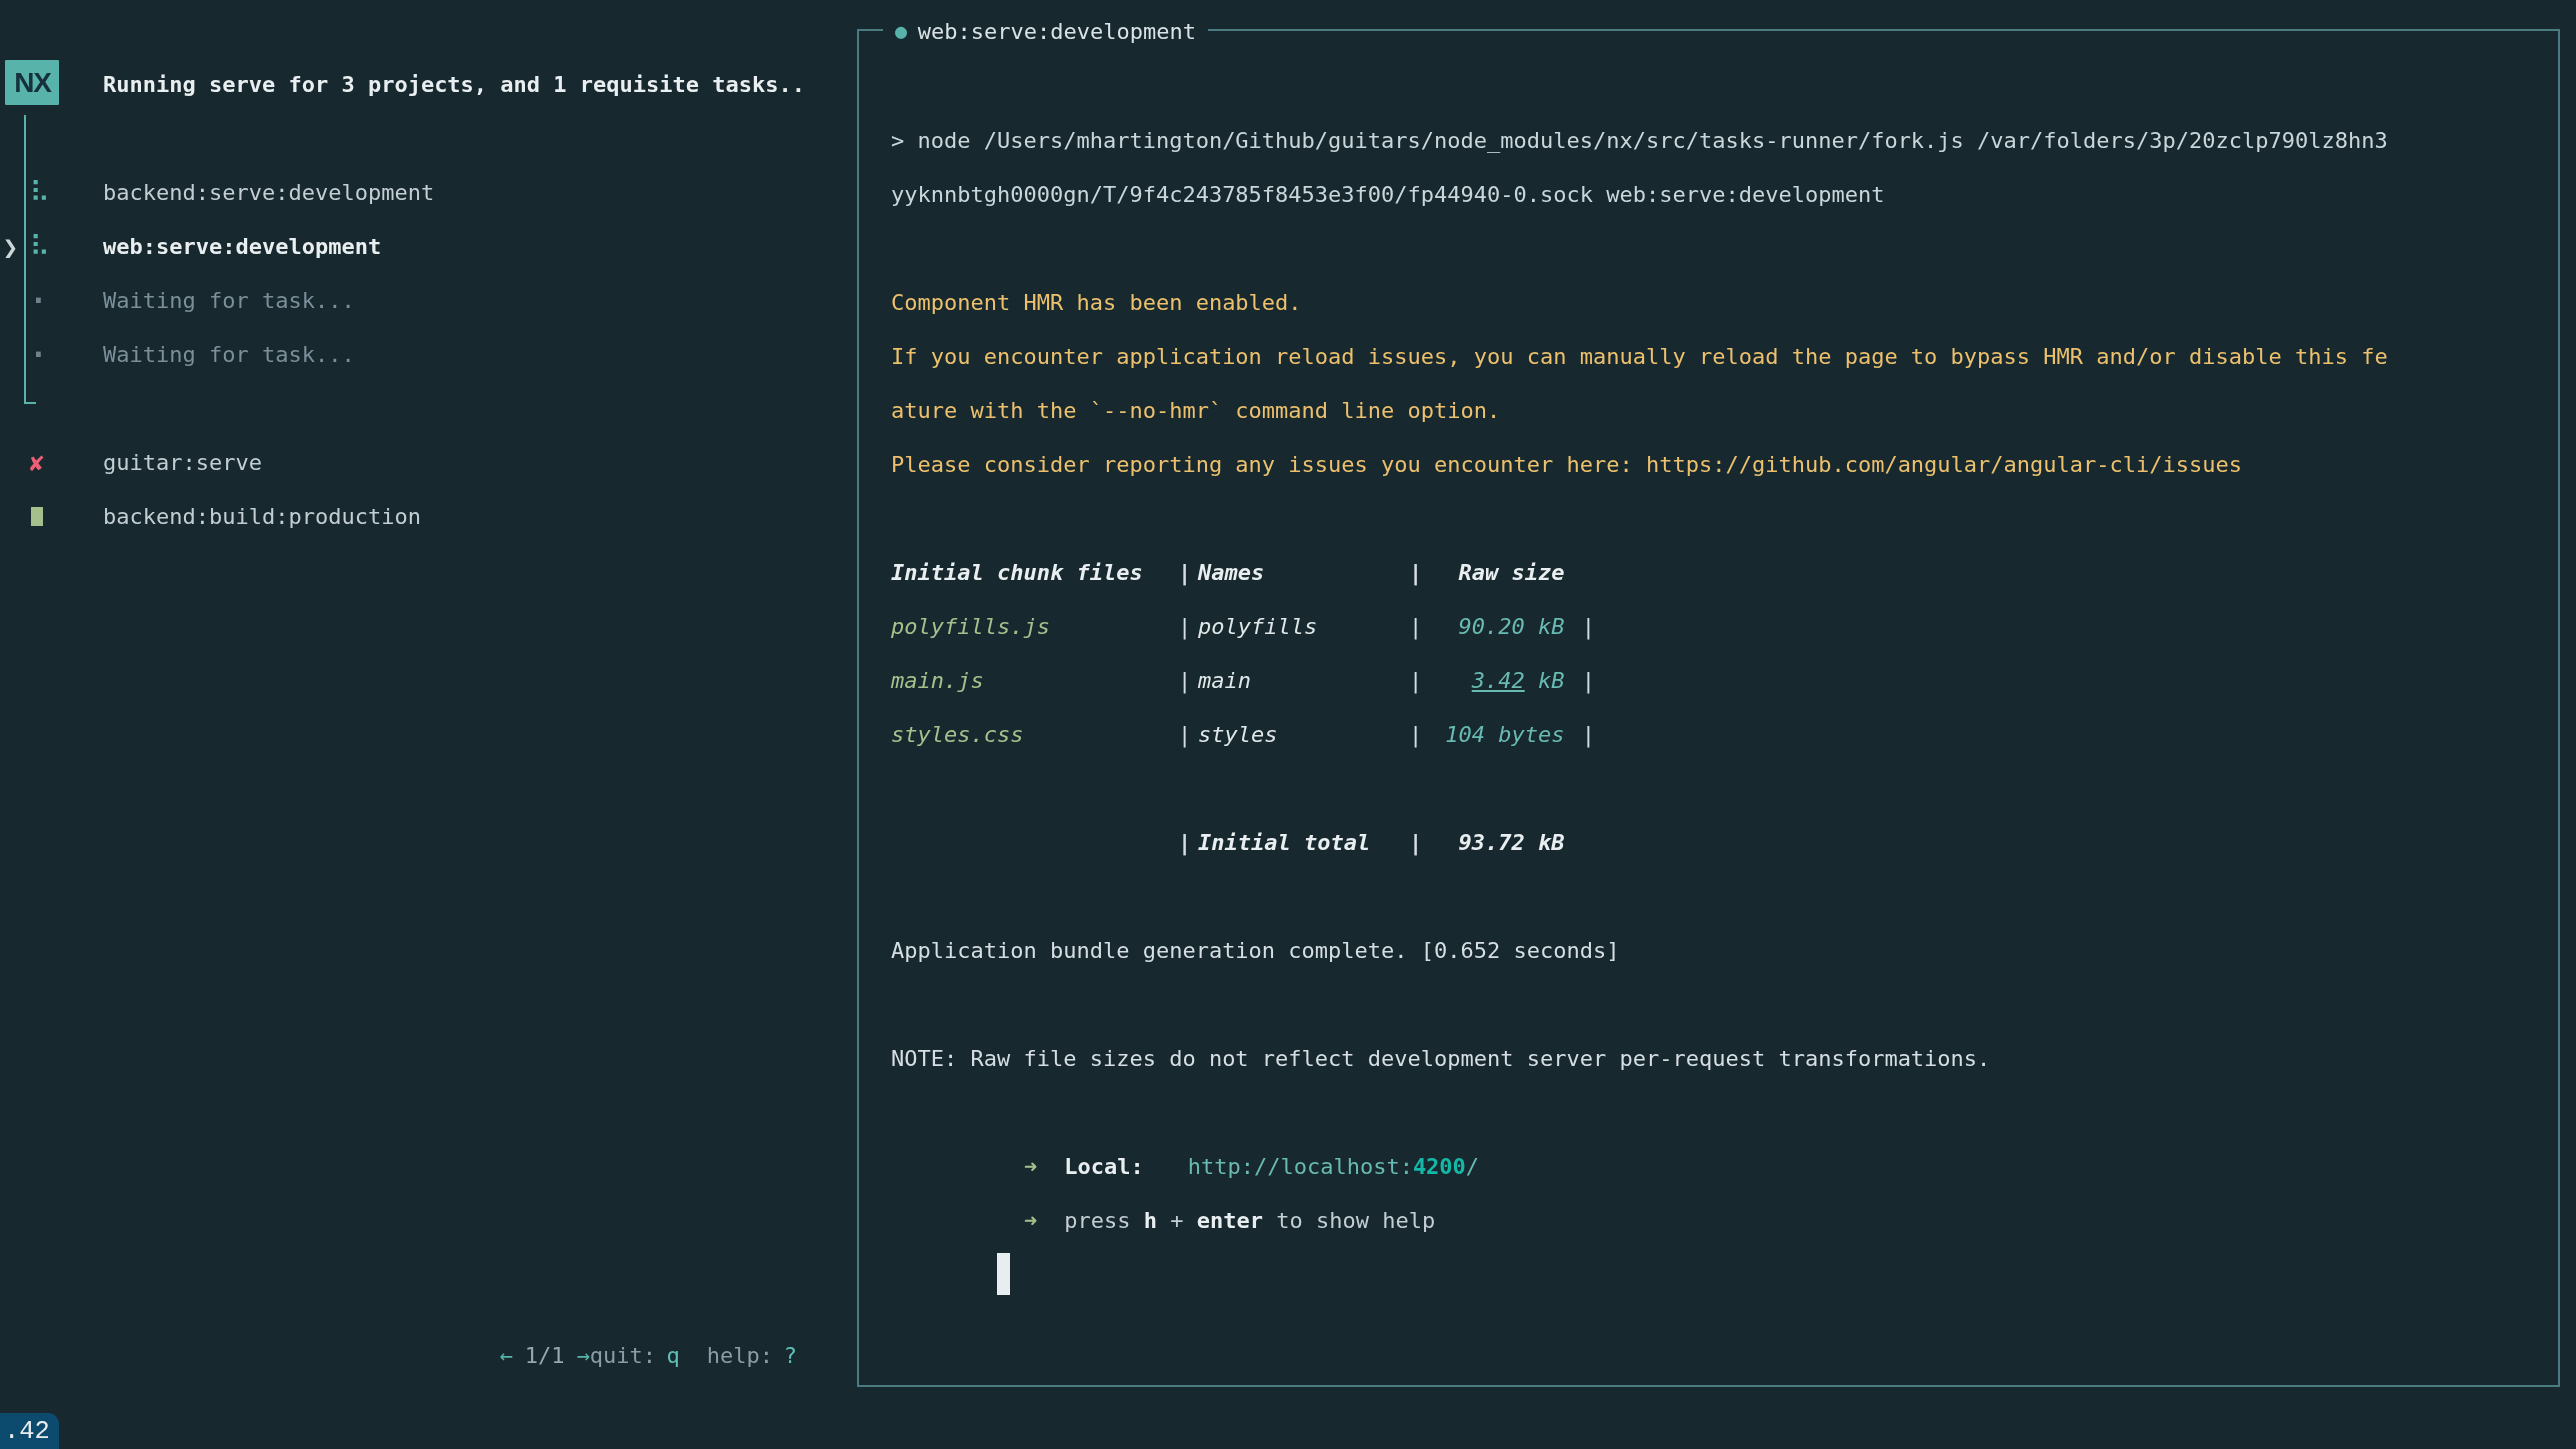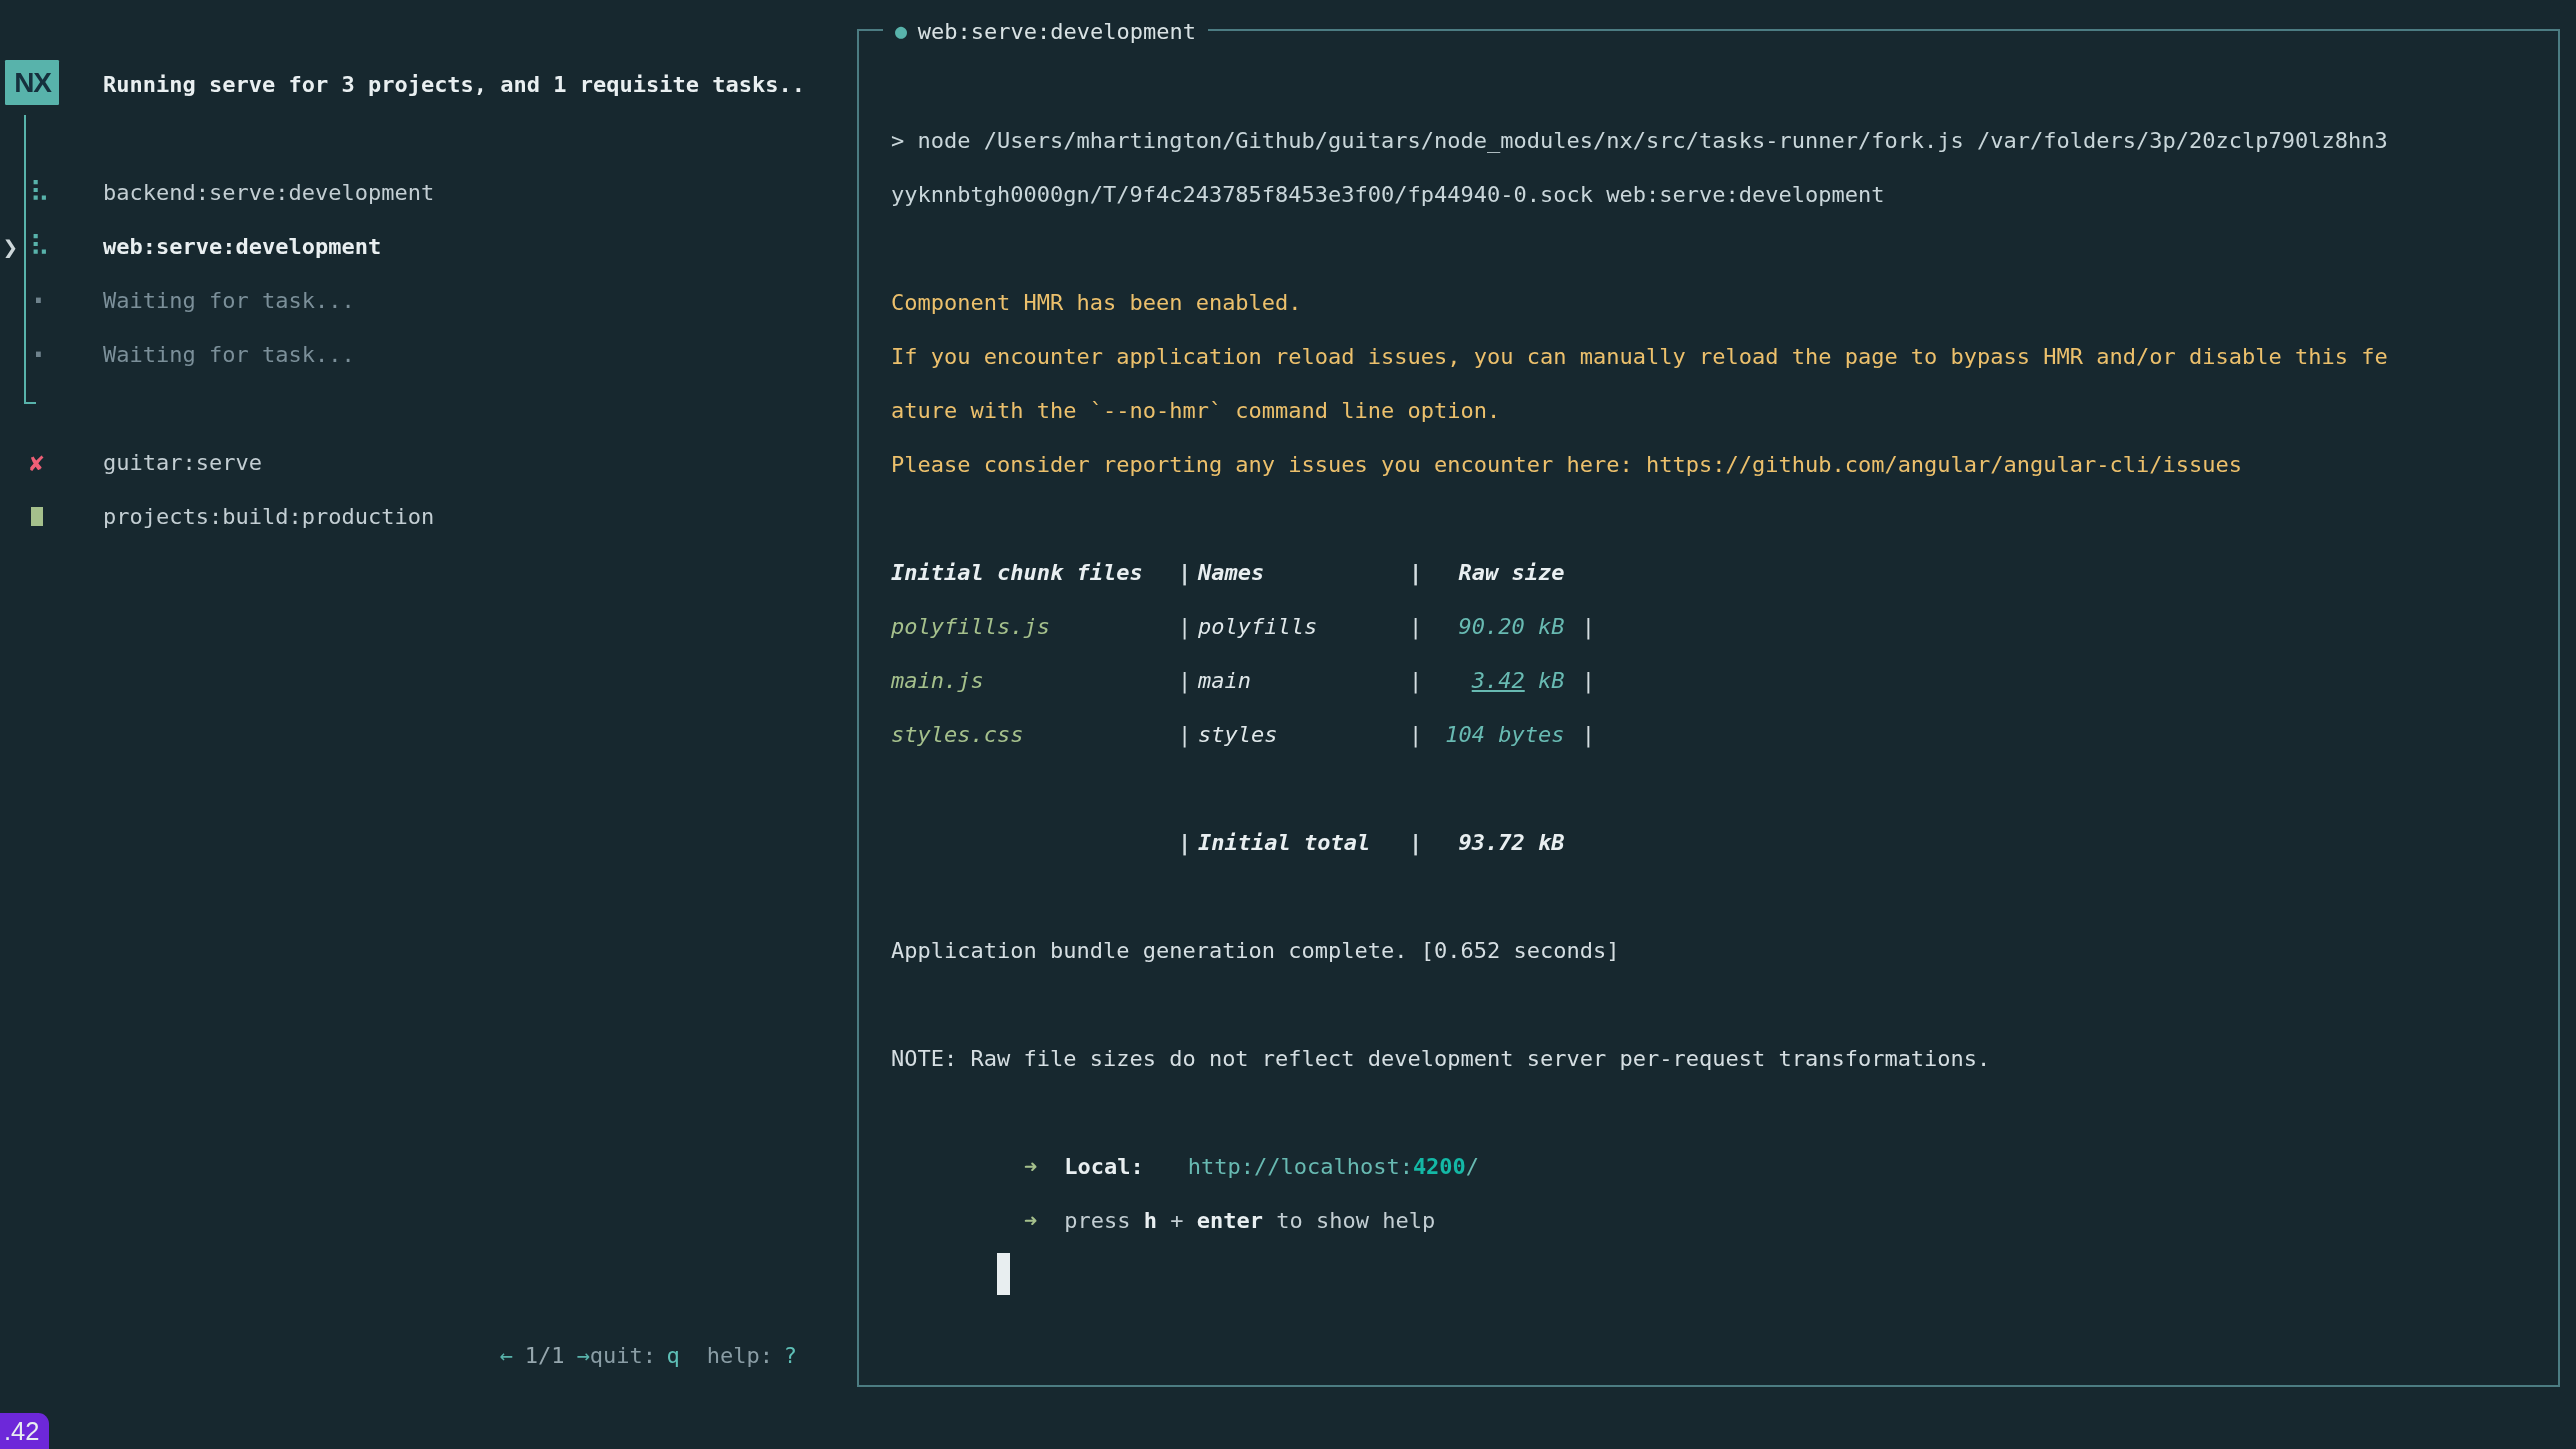--- a/index.html
+++ b/index.html
@@ -51,22 +51,22 @@
     display:flex;align-items:center;justify-content:flex-end;
     padding:0 60px 0 31px;box-sizing:border-box;color:#8a9da5;
   }
   .pag-arrow{color:#58b3ab;}
   .pag-num{margin:0 12px;color:#96a7ae;}
   .kbd-key{color:#5fc0b7;margin-left:10.7px;}
   .help-label{margin-left:27px;}
 
   .overlay-badge{
     position:absolute;left:0;bottom:0;height:36px;min-width:46px;
-    background:#6d28d9;border-top-right-radius:10.7px;
-    color:#e8eef0;font-family:Liberation Sans, sans-serif;font-size:25.5px;
+    background:#0c4a6e;border-top-right-radius:10.7px;
+    color:#e8eef0;font-family:Liberation Mono, monospace;font-size:25.5px;
     display:flex;align-items:center;padding:0 9.4px 0 4px;box-sizing:border-box;
   }
 
   
   .terminal{
     position:absolute;left:857px;top:29px;width:1703px;height:1358px;
     border:2px solid #4c7c82;box-sizing:border-box;
   }
   .terminal-title{
     position:absolute;top:-19px;left:24px;height:38px;
@@ -133,21 +133,21 @@
         <span class="t-icon icon-waiting">·</span>
         <span class="task-label waiting">Waiting for task...</span>
       </div>
       <div class="task-row"></div>
       <div class="task-row">
         <span class="t-icon icon-fail">✘</span>
         <span class="task-label">guitar:serve</span>
       </div>
       <div class="task-row">
         <span class="square"></span>
-        <span class="task-label">projects:build:production</span>
+        <span class="task-label">backend:build:production</span>
       </div>
     </div>
 
     <div class="status-bar">
       <span>
         <span class="pag-arrow">←</span><span class="pag-num">1/1</span><span class="pag-arrow">→</span>
       </span>
       <span>
         <span>quit:</span><span class="kbd-key">q</span><span class="help-label">help:</span><span class="kbd-key">?</span>
       </span>

